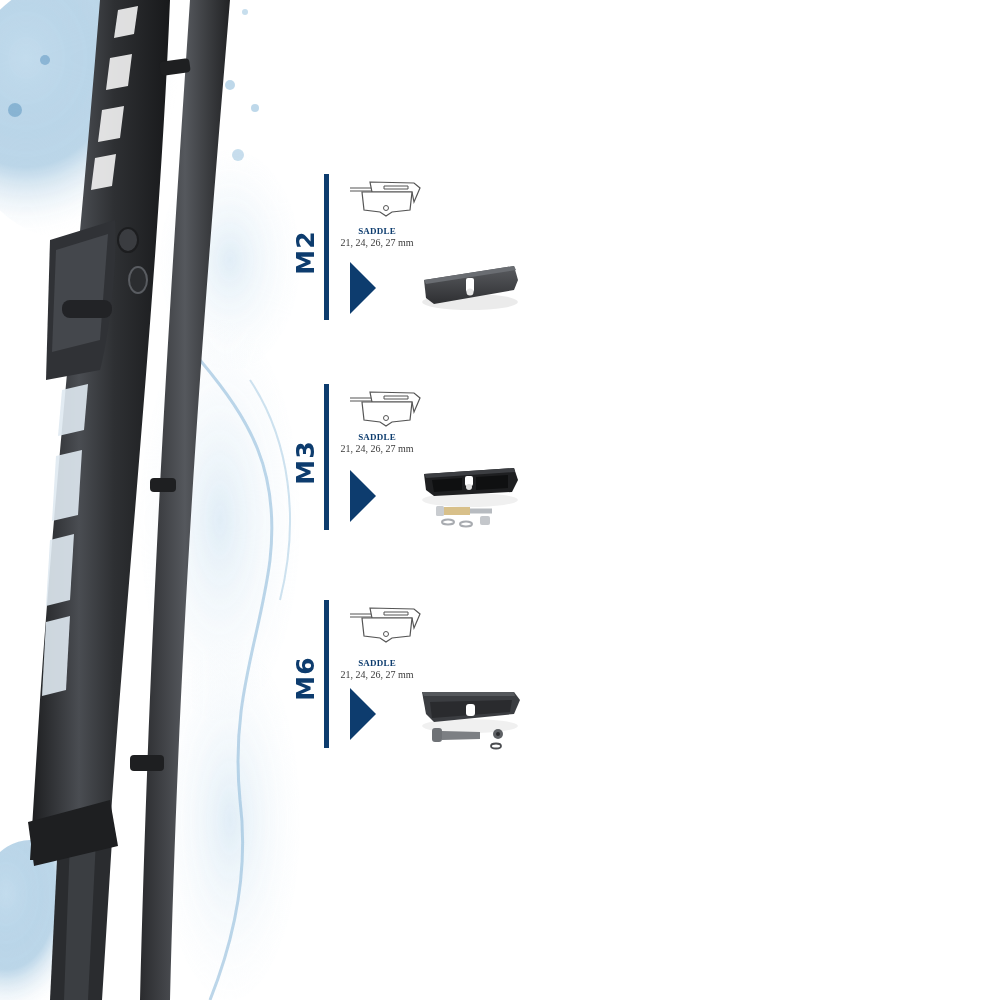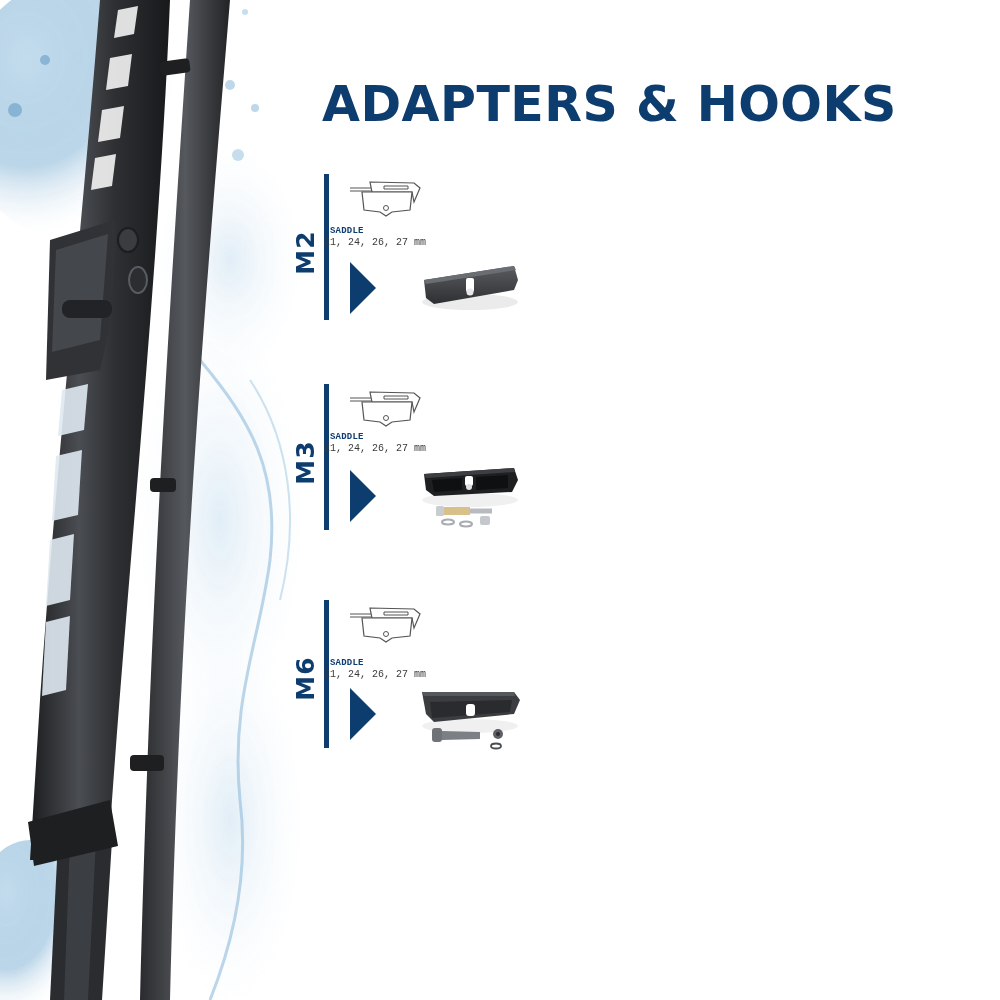--- a/index.html
+++ b/index.html
@@ -79,23 +79,24 @@
     }
     .adapter .drawing {
       position: absolute;
       left: 58px;
       top: 4px;
       width: 74px;
       height: 42px;
     }
     .adapter .label {
       position: absolute;
-      left: 40px;
+      left: 47px;
       width: 80px;
-      font-family: Liberation Mono, monospace;
+      text-align: center;
+      font-family: Liberation Serif, serif;
       line-height: 11px;
     }
     .adapter .label .name {
       display: block;
       font-weight: bold;
       font-size: 9px;
       color: #0d3c6e;
       letter-spacing: 0.2px;
     }
     .adapter .label .sizes {
@@ -196,21 +197,20 @@
       </g>
 
       <rect x="160" y="60" width="30" height="14" rx="4" fill="#1e1f21" transform="rotate(-8 175 67)"></rect>
       <rect x="150" y="478" width="26" height="14" rx="4" fill="#1e1f21"></rect>
       <rect x="130" y="755" width="34" height="16" rx="4" fill="#1e1f21"></rect>
 
       <path d="M28 822 L 110 800 L 118 846 L 34 866 Z" fill="#1e1f21"></path>
     </svg>
   </div>
 
-  <h1 class="title">ADAPTERS &amp; HOOKS</h1>
 
   <div class="adapter" style="top:174px;">
     <div class="code" style="top:48px;">
       <span>M2</span>
     </div>
     <div class="bar" style="height:146px;"></div>
 
     <svg class="drawing" viewBox="0 0 74 42">
       <path d="M2 10 L 40 10" stroke="#555" stroke-width="1.2" fill="none"></path>
       <path d="M2 13 L 40 13" stroke="#555" stroke-width="1.2" fill="none"></path>

